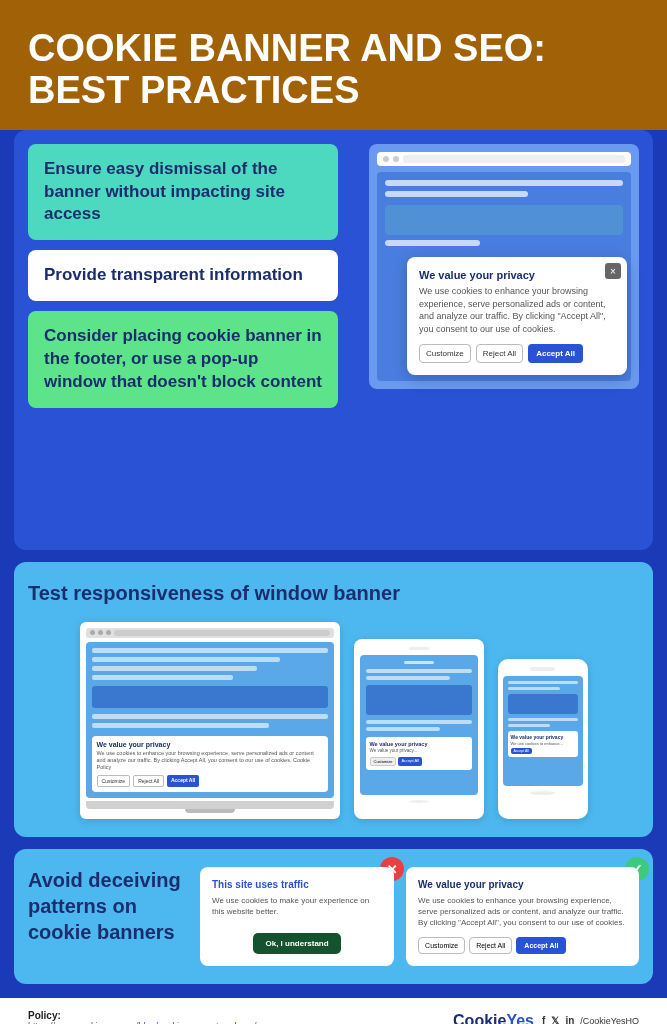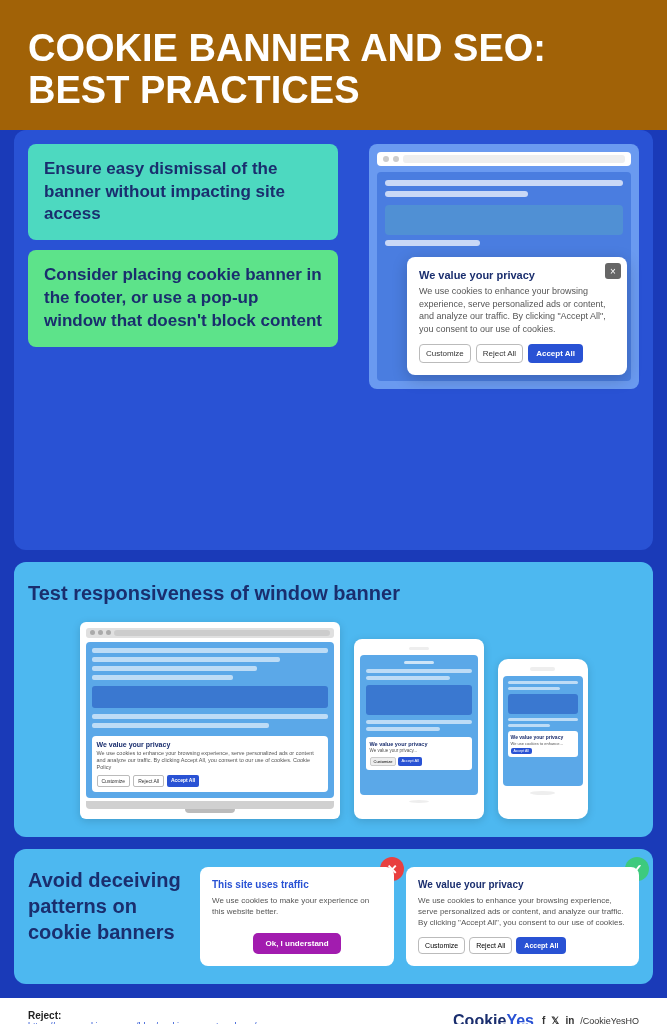--- a/index.html
+++ b/index.html
@@ -348,21 +348,21 @@
       font-size: 10px;
       margin-bottom: 5px;
     }
     .bad-banner-text {
       color: #555;
       font-size: 8px;
       line-height: 1.4;
       margin-bottom: 16px;
     }
     .bad-banner-btn {
-      background: #a21caf;
+      background: #14532d;
       border: none;
       border-radius: 5px;
       color: white;
       font-weight: 700;
       font-size: 8px;
       padding: 6px 12px;
       cursor: pointer;
       display: block;
       margin: 0 auto;
     }
@@ -481,20 +481,23 @@
   <h1 class="header-title">
     <span>COOKIE BANNER AND SEO:</span><br>
     <span>BEST PRACTICES</span>
   </h1>
 </div>
 
 <div class="section-top">
   <div class="left-cards">
     <div class="card-teal">
       <span>Ensure easy dismissal of the banner without impacting site access</span>
+    </div>
+    <div class="card-white">
+      <span>Provide transparent information</span>
     </div>
     <div class="card-green">
       <span>Consider placing cookie banner in the footer, or use a pop-up window that doesn't block content</span>
     </div>
   </div>
 
   <div class="right-mockup">
 
     <div class="browser-window" style="width:270px; top:0; right:0;">
       <div class="browser-bar">
@@ -637,21 +640,21 @@
           <button class="gb-rej">Reject All</button>
           <button class="gb-acc">Accept All</button>
         </div>
       </div>
     </div>
   </div>
 </div>
 
 <div class="footer">
   <div class="footer-left">
-    <div class="footer-source">Reject:</div>
+    <div class="footer-source">Policy:</div>
     <div class="footer-url">https://www.cookieyes.com/blog/cookie-consent-and-seo/</div>
   </div>
   <div class="footer-right">
     <div class="cookieyes-logo">
       Cookie<span>Yes</span>
     </div>
     <div class="social-icons">
       <span style="font-weight:700;">f</span>
       <span style="font-weight:700;">𝕏</span>
       <span style="font-weight:700;">in</span>

